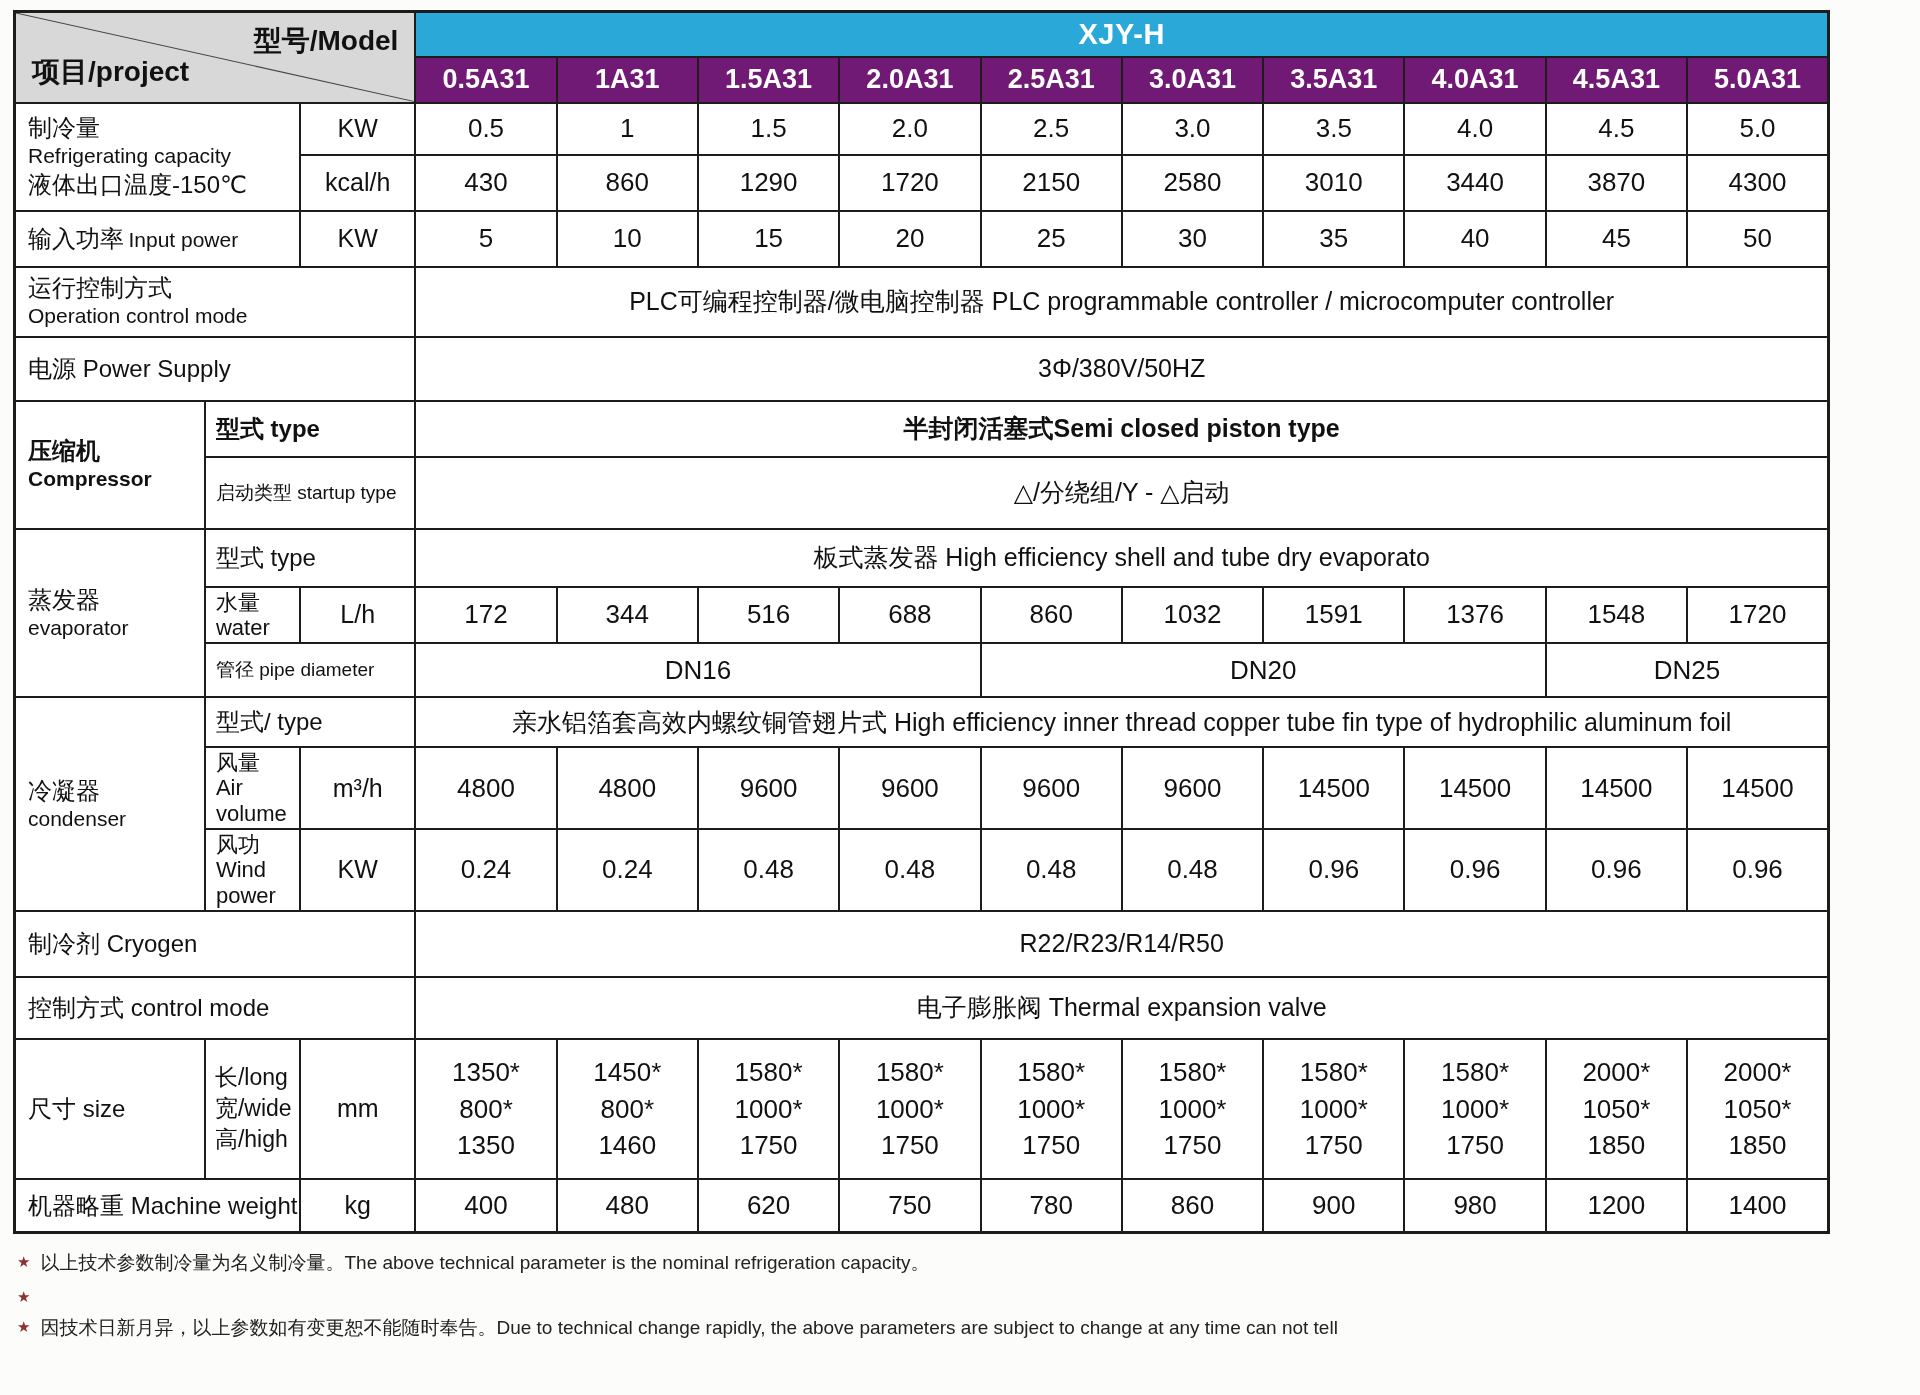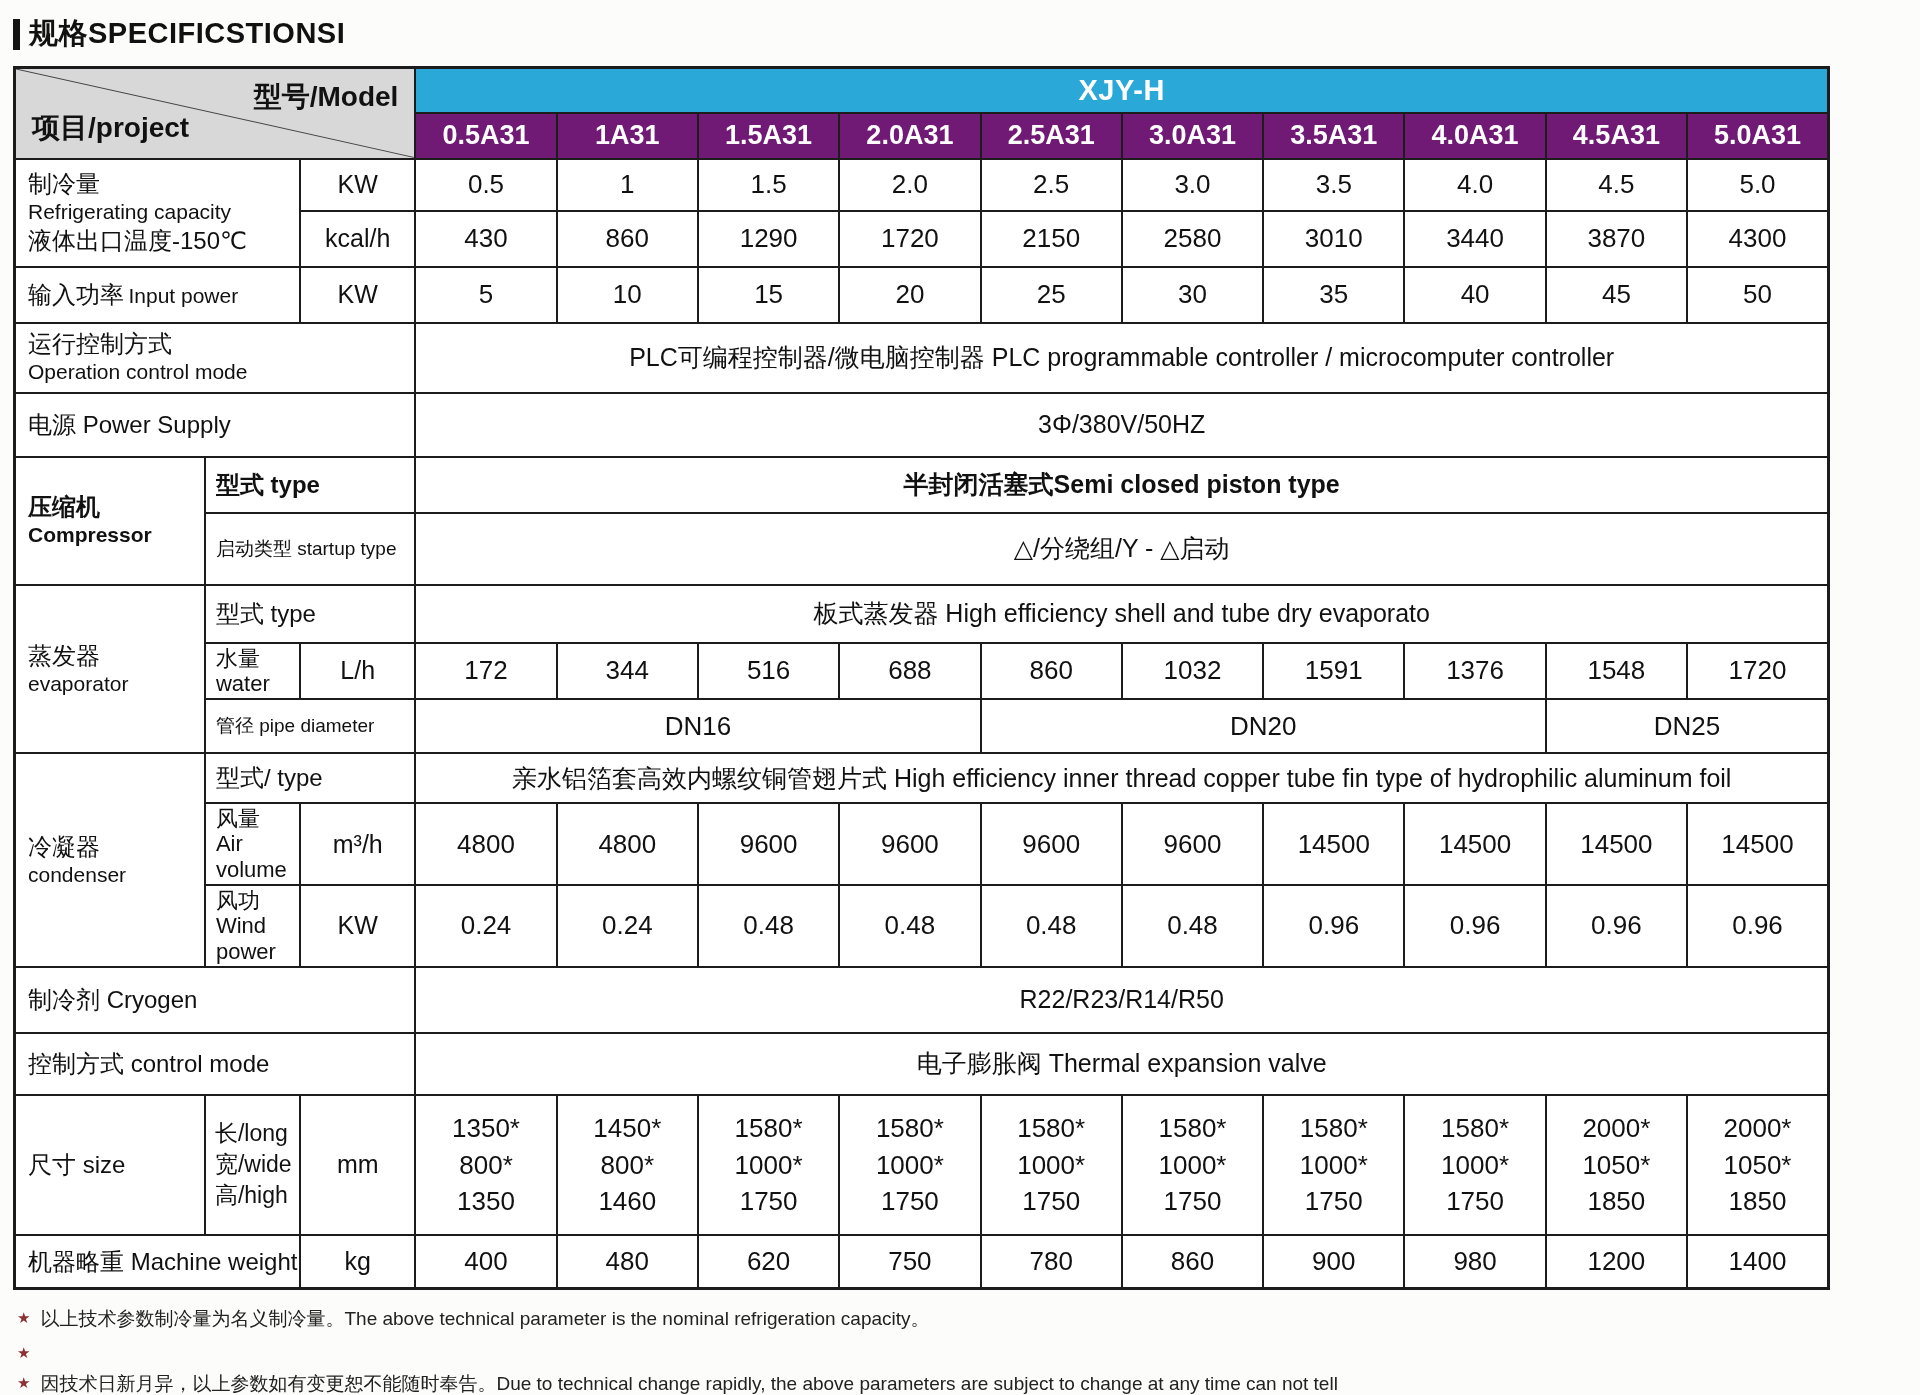--- a/index.html
+++ b/index.html
@@ -70,24 +70,20 @@
   .footnotes { margin: 16px 0 0 4px; }
   .footnote { display: flex; align-items: flex-start; margin-bottom: 9px; color: #222; }
   .fn-marker { color: #8b3232; font-size: 15px; margin: 3px 10px 0 0; flex: 0 0 auto; }
   .fn-text { font-size: 19px; line-height: 1.35; }
 </style>
 </head>
 <body>
 
 <div class="page">
 
-  <div class="title-row">
-    <div class="title-bar"></div>
-    <h1 class="page-title">规格SPECIFICSTIONSI</h1>
-  </div>
 
   <table class="spec">
     <colgroup>
       <col style="width:190px">
         <col style="width:95px">
         <col style="width:115px">
       <col style="width:141px">
         <col style="width:141px">
         <col style="width:141px">
         <col style="width:141px">

